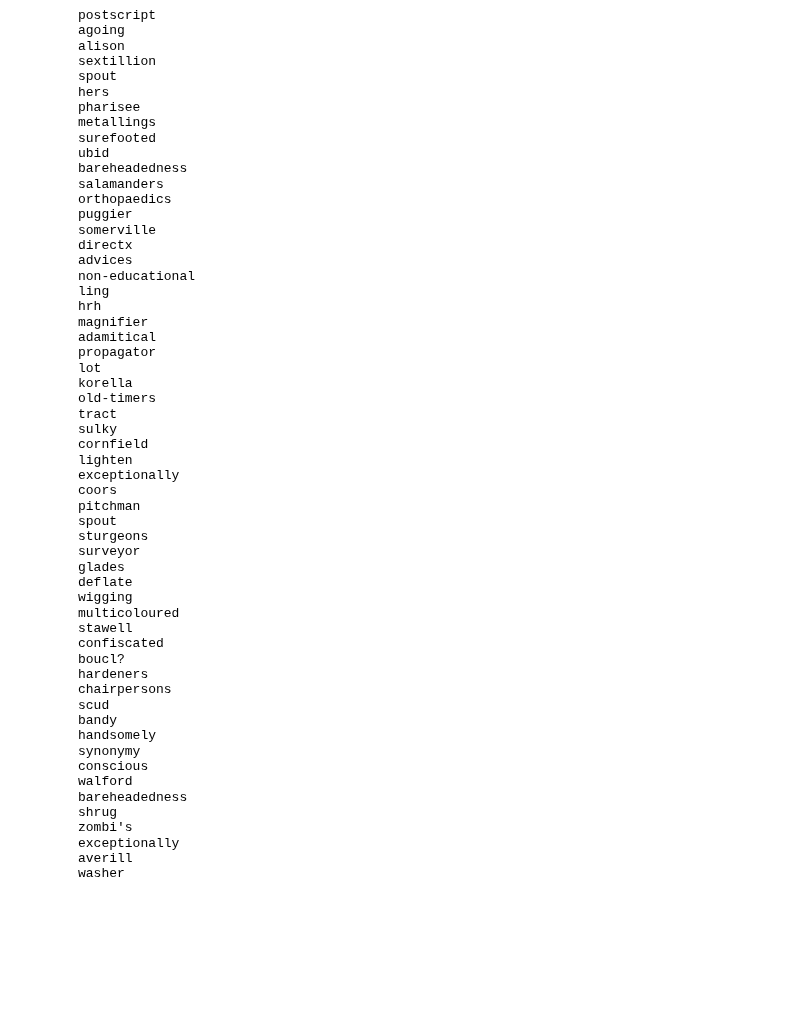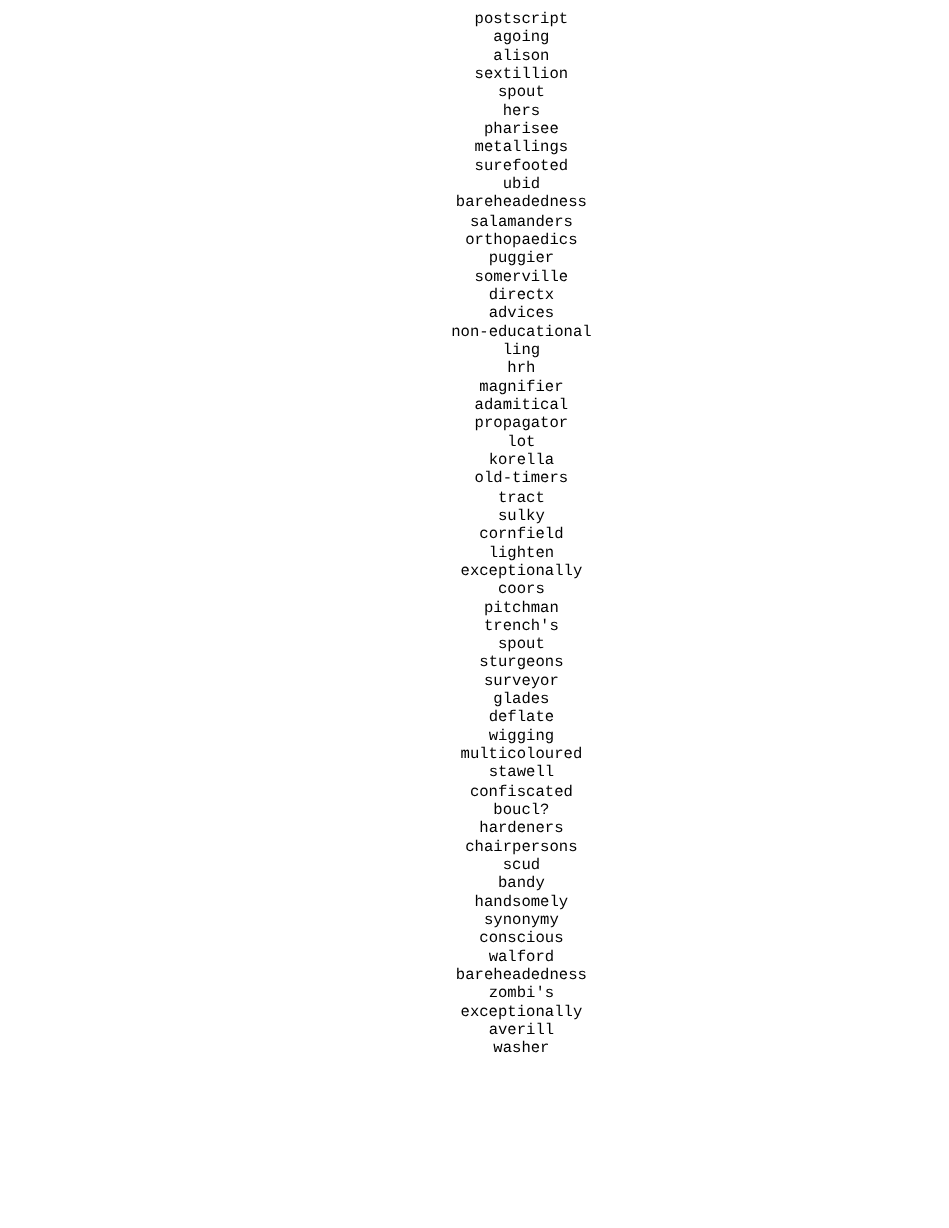--- a/index.html
+++ b/index.html
@@ -11,21 +11,20 @@
       background: #ffffff;
       font-family: 'Courier New', Courier, monospace;
       font-size: 13px;
       color: #000000;
       padding: 8px 0 8px 78px;
       line-height: 1.18;
     }
     .word-list {
       display: flex;
       flex-direction: column;
-      text-align: center;
     }
     .word-item {
       white-space: pre;
     }
   </style>
 </head>
 <body>
 
 <div class="word-list">
 <div class="word-item">postscript</div>
@@ -54,37 +53,37 @@
     <div class="word-item">lot</div>
     <div class="word-item">korella</div>
     <div class="word-item">old-timers</div>
     <div class="word-item">tract</div>
     <div class="word-item">sulky</div>
     <div class="word-item">cornfield</div>
     <div class="word-item">lighten</div>
     <div class="word-item">exceptionally</div>
     <div class="word-item">coors</div>
     <div class="word-item">pitchman</div>
-    <div class="word-item">trench's</div>
     <div class="word-item">spout</div>
     <div class="word-item">sturgeons</div>
     <div class="word-item">surveyor</div>
     <div class="word-item">glades</div>
     <div class="word-item">deflate</div>
     <div class="word-item">wigging</div>
     <div class="word-item">multicoloured</div>
     <div class="word-item">stawell</div>
     <div class="word-item">confiscated</div>
     <div class="word-item">boucl?</div>
     <div class="word-item">hardeners</div>
     <div class="word-item">chairpersons</div>
     <div class="word-item">scud</div>
     <div class="word-item">bandy</div>
     <div class="word-item">handsomely</div>
     <div class="word-item">synonymy</div>
     <div class="word-item">conscious</div>
     <div class="word-item">walford</div>
     <div class="word-item">bareheadedness</div>
+    <div class="word-item">shrug</div>
     <div class="word-item">zombi's</div>
     <div class="word-item">exceptionally</div>
     <div class="word-item">averill</div>
     <div class="word-item">washer</div>
   </div>
 
 </body></html>

